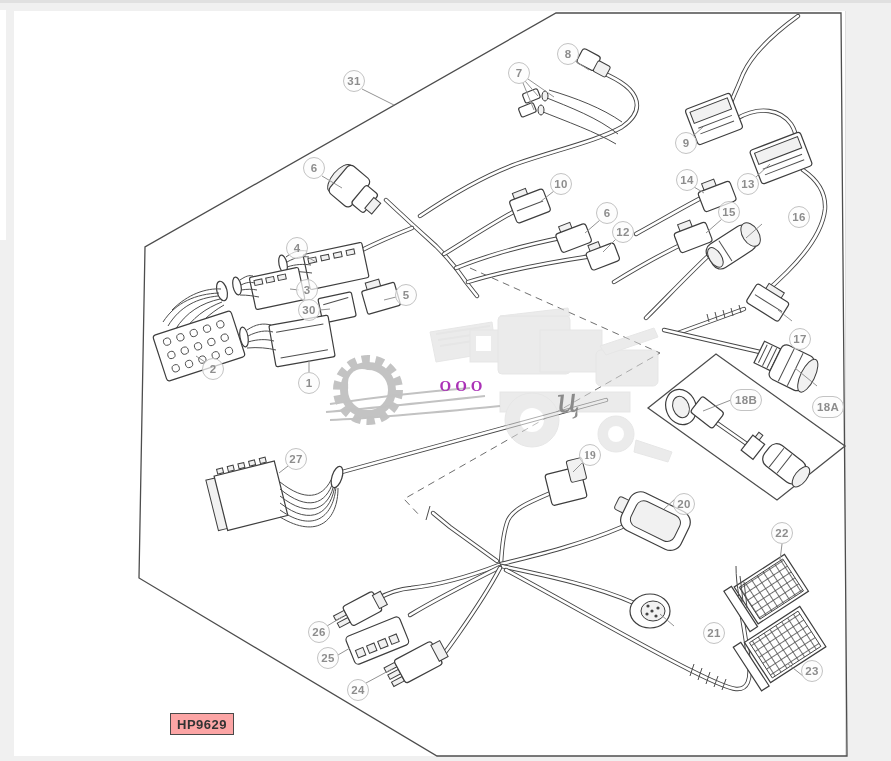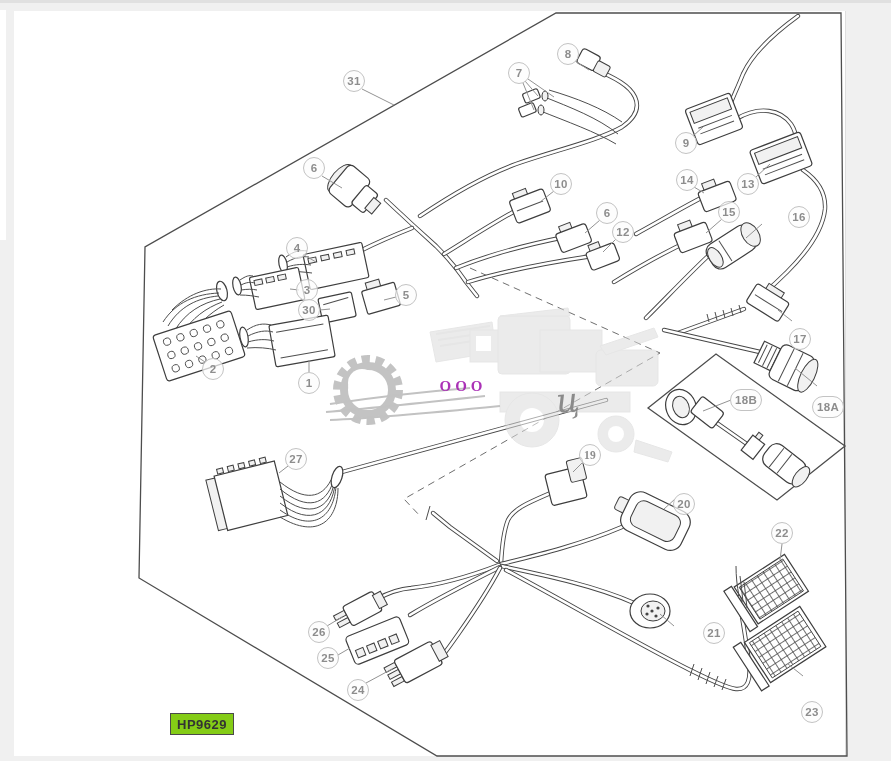--- a/index.html
+++ b/index.html
@@ -44,21 +44,21 @@
   #wm-name{
     position:absolute;left:363px;top:394px;
     font:700 28px "Liberation Serif",serif;color:#9c9c9c;letter-spacing:3px;opacity:.92;
   }
   #hand-mark{
     position:absolute;left:556px;top:380px;z-index:3;
     font:italic 400 34px "DejaVu Serif",serif;color:#8a8a8a;transform:rotate(-4deg);
   }
   #hp-label{
     position:absolute;left:170px;top:713px;width:62px;height:20px;z-index:4;
-    border:1.2px solid #4a4a4a;background:#84cc16;
+    border:1.2px solid #4a4a4a;background:#fca5a5;
     display:flex;align-items:center;justify-content:center;
     font:600 13px "Liberation Sans",sans-serif;color:#333333;letter-spacing:.5px;
   }
 </style>
 </head>
 <body>
 
 <div id="topline"></div>
 <div id="panel-edge"></div>
 <div id="canvas"></div>
@@ -462,19 +462,19 @@
     <div class="callout" style="left: 296px; top: 279px;">3</div>
     <div class="callout" style="left: 298px; top: 299px;">30</div>
     <div class="callout" style="left: 395px; top: 284px;">5</div>
     <div class="callout" style="left: 202px; top: 358px;">2</div>
     <div class="callout" style="left: 298px; top: 372px;">1</div>
     <div class="callout" style="left: 285px; top: 448px;">27</div>
     <div class="callout" style="left: 579px; top: 444px; font-family: Liberation Serif, serif;">19</div>
     <div class="callout" style="left: 673px; top: 481px; margin-top: 12px;">20</div>
     <div class="callout" style="left: 703px; top: 622px;">21</div>
     <div class="callout" style="left: 771px; top: 522px;">22</div>
-    <div class="callout" style="left: 801px; top: 701px;">23</div>
+    <div class="callout" style="left: 801px; top: 660px;">23</div>
     <div class="callout" style="left: 347px; top: 679px;">24</div>
     <div class="callout" style="left: 317px; top: 647px;">25</div>
     <div class="callout" style="left: 308px; top: 621px;">26</div>
   </div>
 
 <div id="hp-label">HP9629</div>
 
 </body></html>

